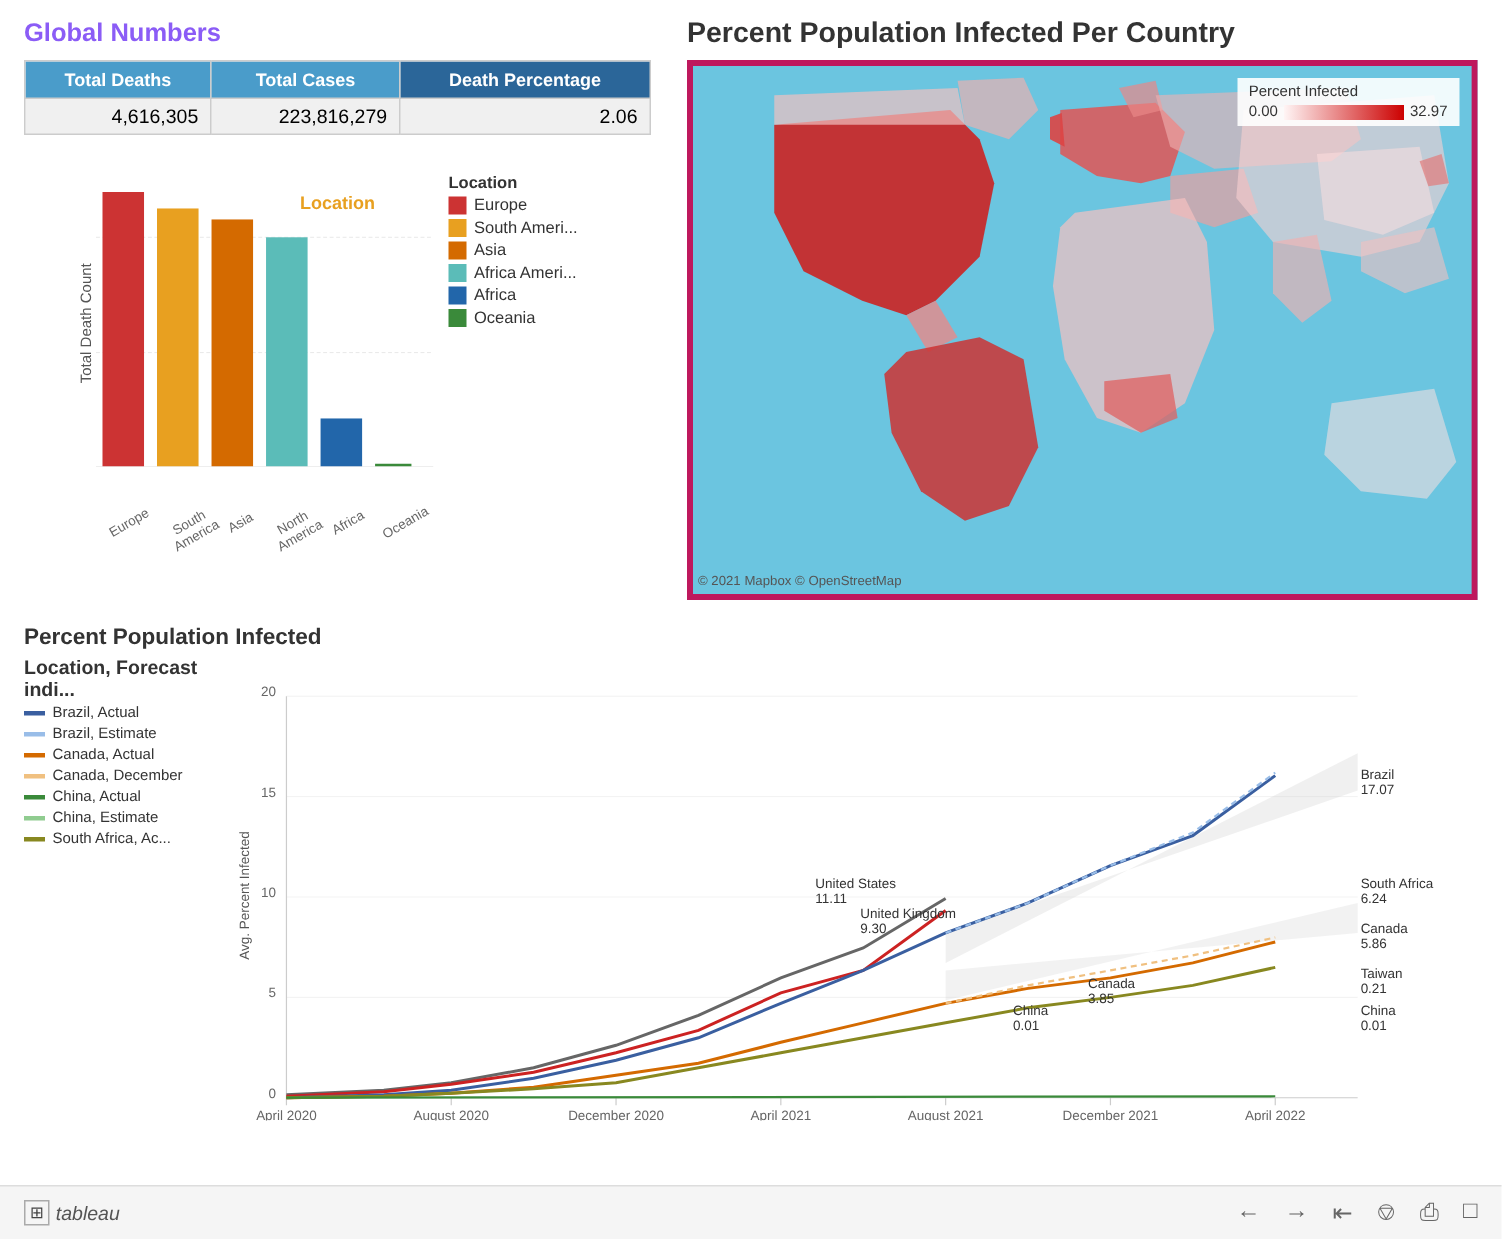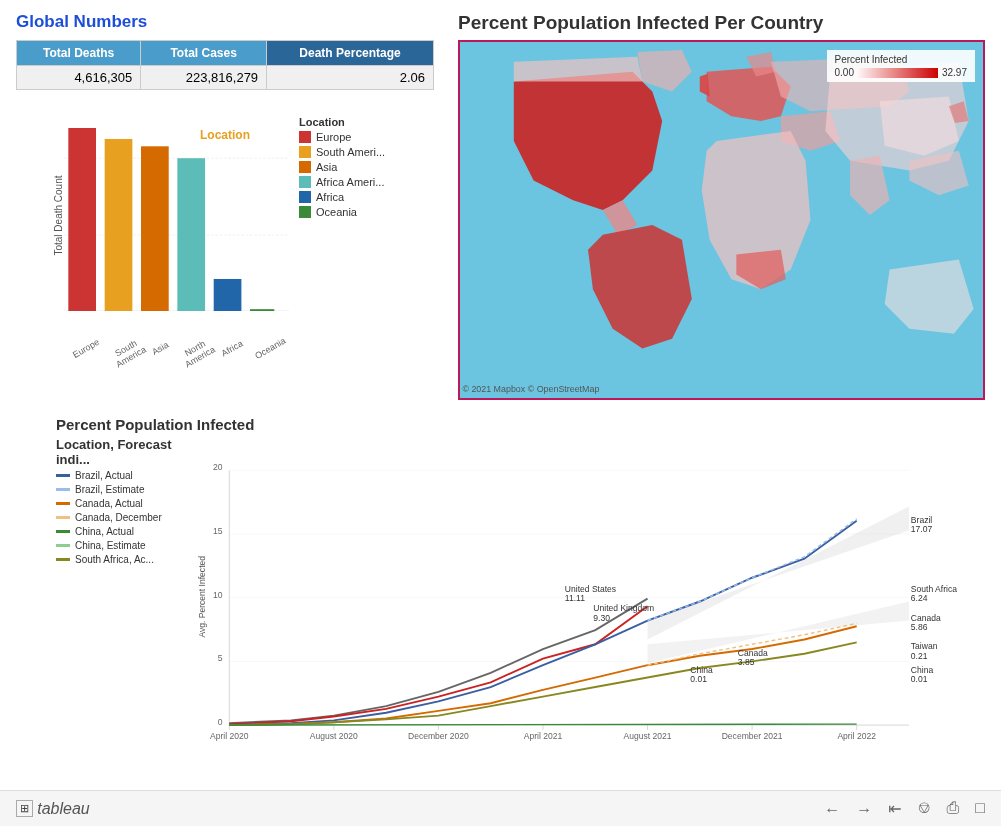--- a/index.html
+++ b/index.html
@@ -22,21 +22,21 @@
     
     .left-panel {
       width: 450px;
       padding: 12px 16px;
       flex-shrink: 0;
     }
 
     .section-title {
       font-size: 17px;
       font-weight: bold;
-      color: #1d4ed8;
+      color: #8b5cf6;
       margin-bottom: 8px;
     }
 
     
     .summary-table {
       width: 100%;
       border-collapse: collapse;
       margin-bottom: 16px;
     }
     .summary-table th {
@@ -122,21 +122,21 @@
       color: #333;
       margin-bottom: 6px;
     }
 
     .map-container {
       background: #6bc5e0;
       width: 100%;
       height: 360px;
       position: relative;
       overflow: hidden;
-      border: 2px solid #be185d;
+      border: 4px solid #be185d;
     }
 
     .map-legend {
       position: absolute;
       top: 8px;
       right: 8px;
       background: rgba(255,255,255,0.9);
       padding: 4px 8px;
       font-size: 10px;
       color: #333;
@@ -154,21 +154,20 @@
       width: 80px;
       height: 10px;
       background: linear-gradient(to right, #fff5f5, #cc0000);
     }
 
     
     .bottom-section {
       padding: 8px 16px;
       height: 360px;
       position: relative;
-      margin-left: 40px;
     }
 
     .bottom-title {
       font-size: 15px;
       font-weight: bold;
       color: #333;
       margin-bottom: 4px;
     }
 
     .line-chart-area {
@@ -507,21 +506,21 @@
           <text x="752" y="230" font-size="9" fill="#333">China</text>
           <text x="752" y="240" font-size="9" fill="#333">0.01</text>
         </svg>
       </div>
     </div>
   </div>
 
   <div class="footer" style="position:absolute;bottom:0;left:0;right:0;">
     <div class="tableau-logo">
       <span style="border:1px solid #aaa;padding:1px 3px;font-size:11px;color:#444;margin-right:2px;">⊞</span>
-      <span style="font-size:16px;color:#555;font-style:italic;">tableau</span>
+      <span style="font-size:13px;color:#555;font-style:italic;">tableau</span>
     </div>
     <div class="footer-icons">
       <span style="cursor:pointer;color:#666;">←</span>
       <span style="cursor:pointer;color:#666;">→</span>
       <span style="cursor:pointer;color:#666;">⇤</span>
       <span style="cursor:pointer;color:#666;">⎊</span>
       <span style="cursor:pointer;color:#666;">⎙</span>
       <span style="cursor:pointer;color:#666;">□</span>
     </div>
   </div>

